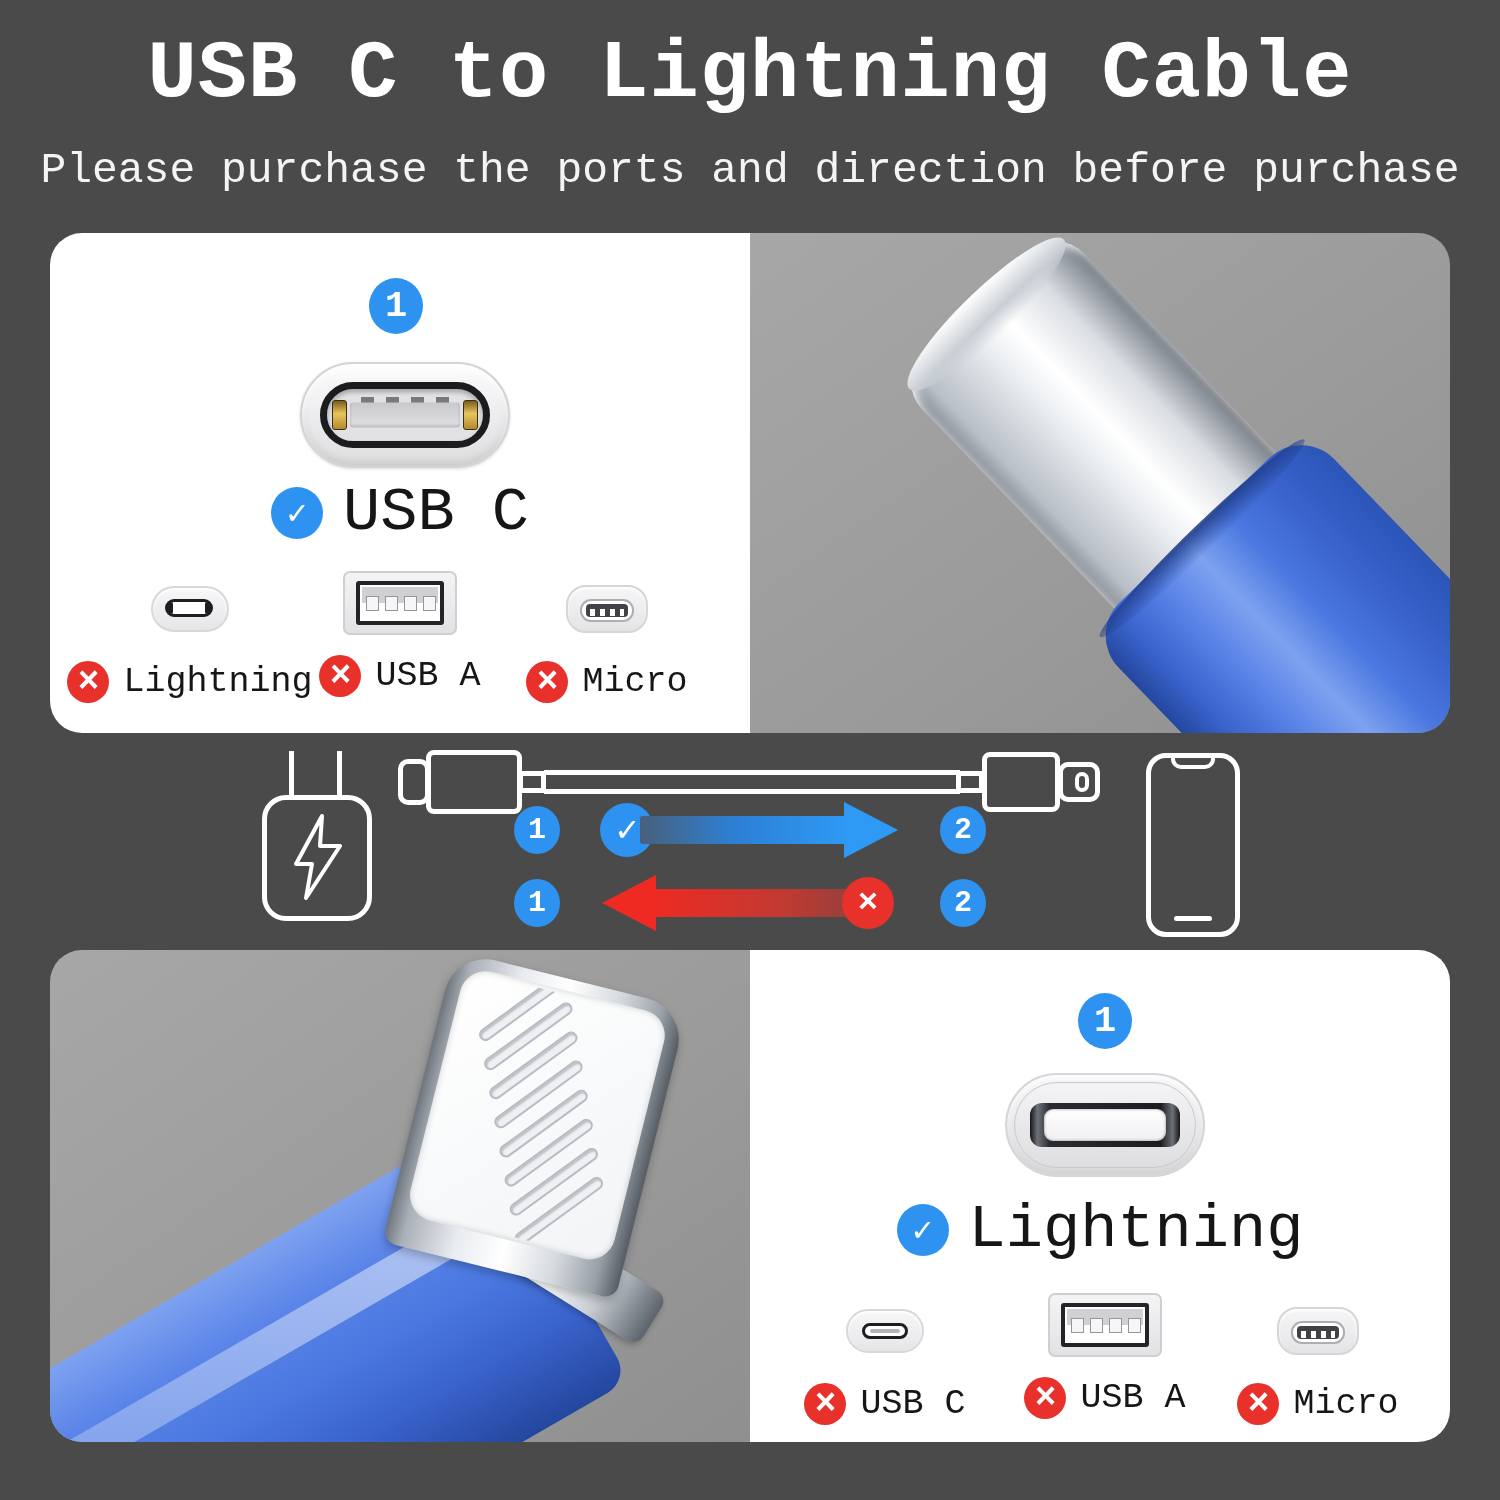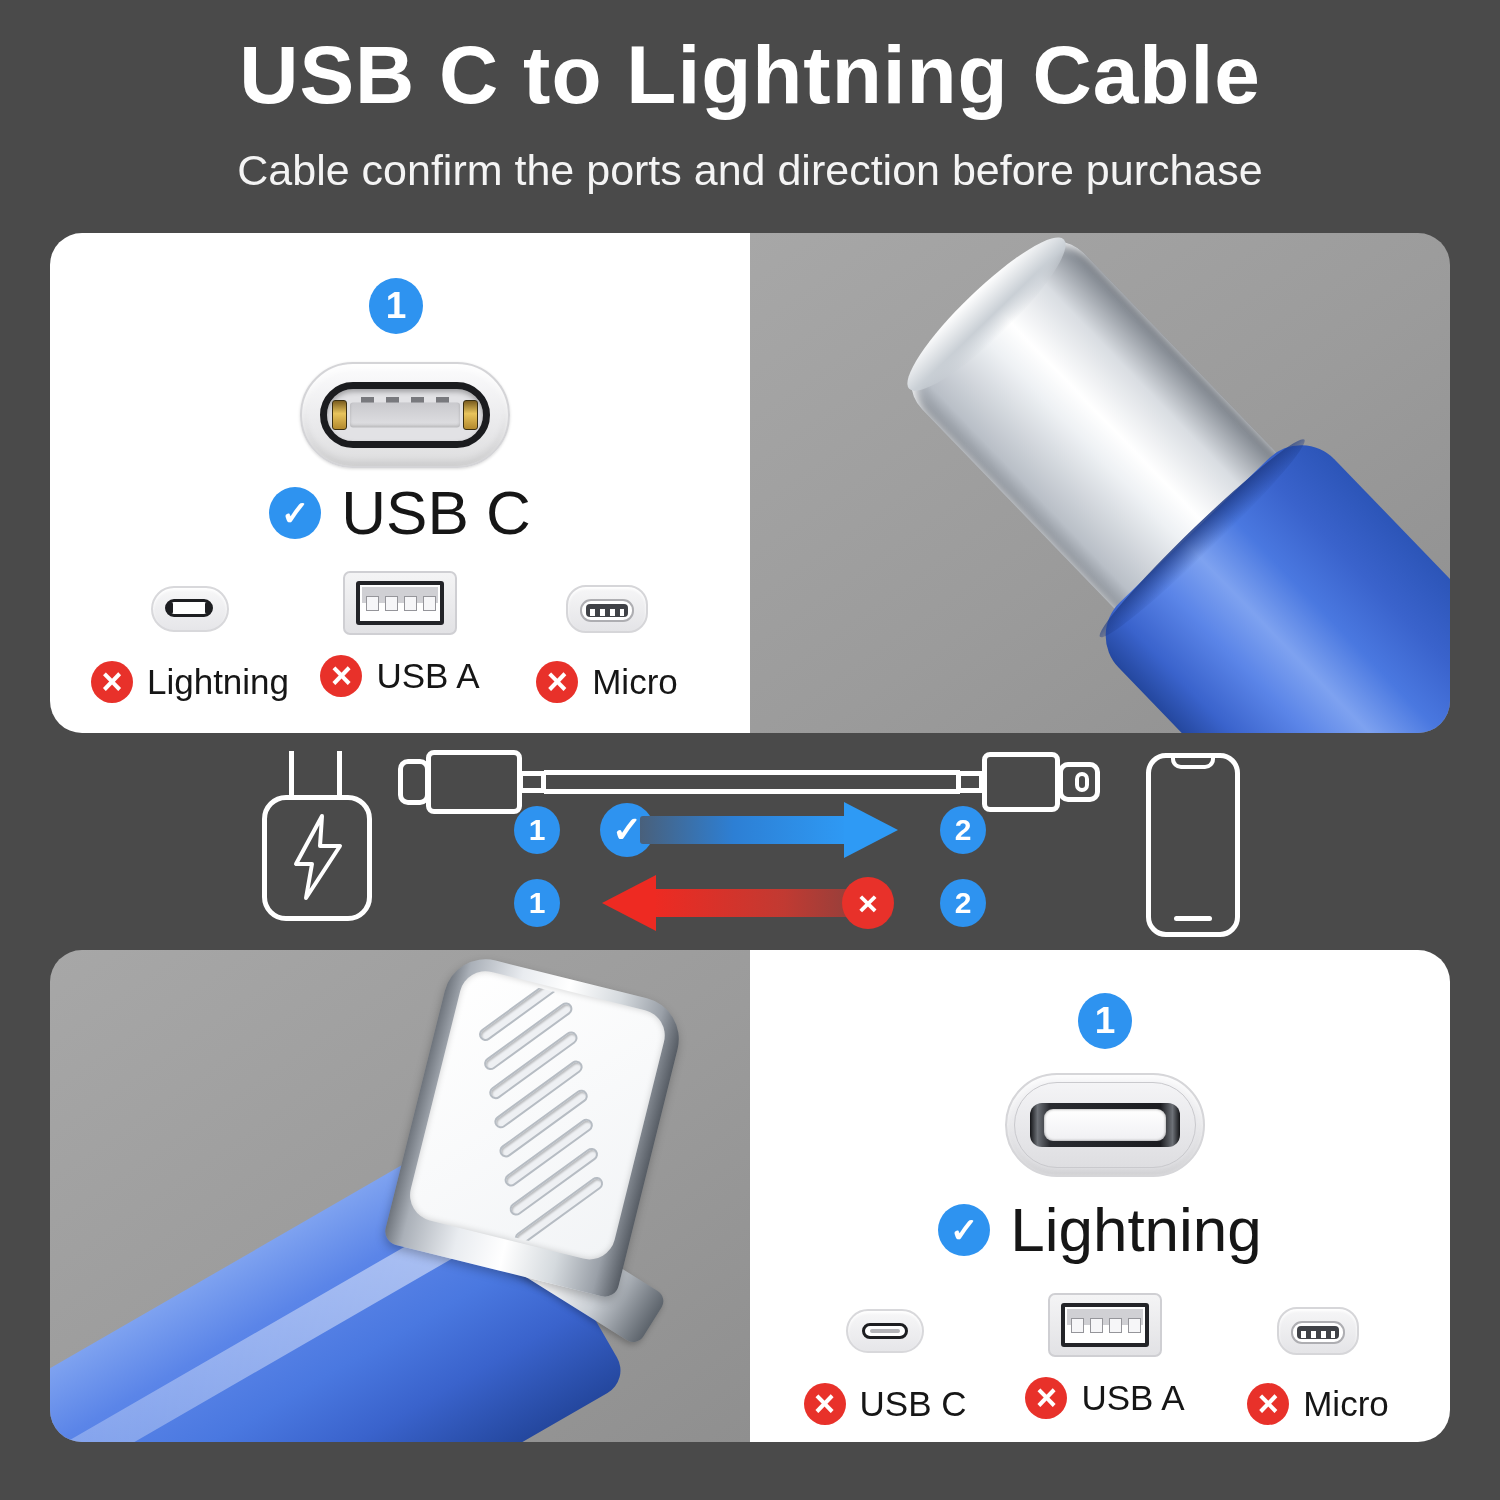--- a/index.html
+++ b/index.html
@@ -1,17 +1,17 @@
 <!DOCTYPE html>
 <html><head>
 <meta charset="utf-8">
 <style>
   html,body{margin:0;padding:0;background:#3d3d3d;}
   .canvas{position:relative;width:1500px;height:1500px;background:#4a4a4a;
-    font-family:Liberation Sans, sans-serif;overflow:hidden;}
+    font-family:Liberation Mono, monospace;overflow:hidden;}
 
   
   .title{position:absolute;top:28px;left:0;width:100%;text-align:center;
     color:#fff;font-size:82px;font-weight:700;letter-spacing:1px;}
   .subtitle{position:absolute;top:146px;left:0;width:100%;text-align:center;
     color:#f4f4f4;font-size:43px;font-weight:400;}
 
   
   .card{position:absolute;left:50px;width:1400px;border-radius:32px;overflow:hidden;}
   .card-top{top:233px;height:500px;}
@@ -180,21 +180,21 @@
   .lt-tip .slots i:nth-child(6){left:68px;top:151px;}
   .lt-tip .slots i:nth-child(7){left:80px;top:178px;}
   .lt-tip .slots i:nth-child(8){left:92px;top:205px;}
 </style>
 </head>
 <body>
 
 <div class="canvas">
 
   <div class="title">USB C to Lightning Cable</div>
-  <div class="subtitle">Cable confirm the ports and direction before purchase</div>
+  <div class="subtitle">Please purchase the ports and direction before purchase</div>
 
   <div class="card card-top">
 
     <div class="half half-left white">
       <div class="badge" style="left:319px;top:45px;">1</div>
 
       <div class="portc" style="left:250px;top:129px;">
         <div class="outer"></div>
         <div class="slot">
           <span class="pin pin-l"></span>

